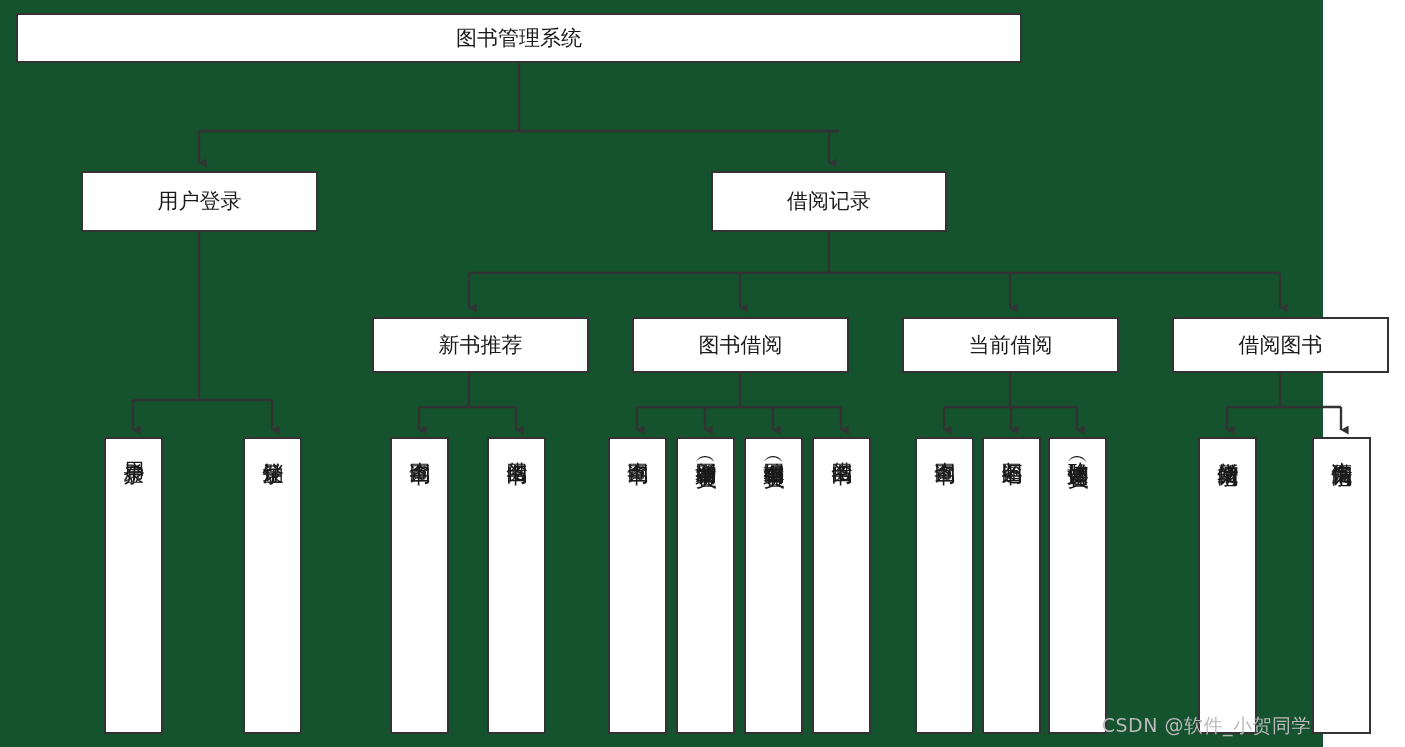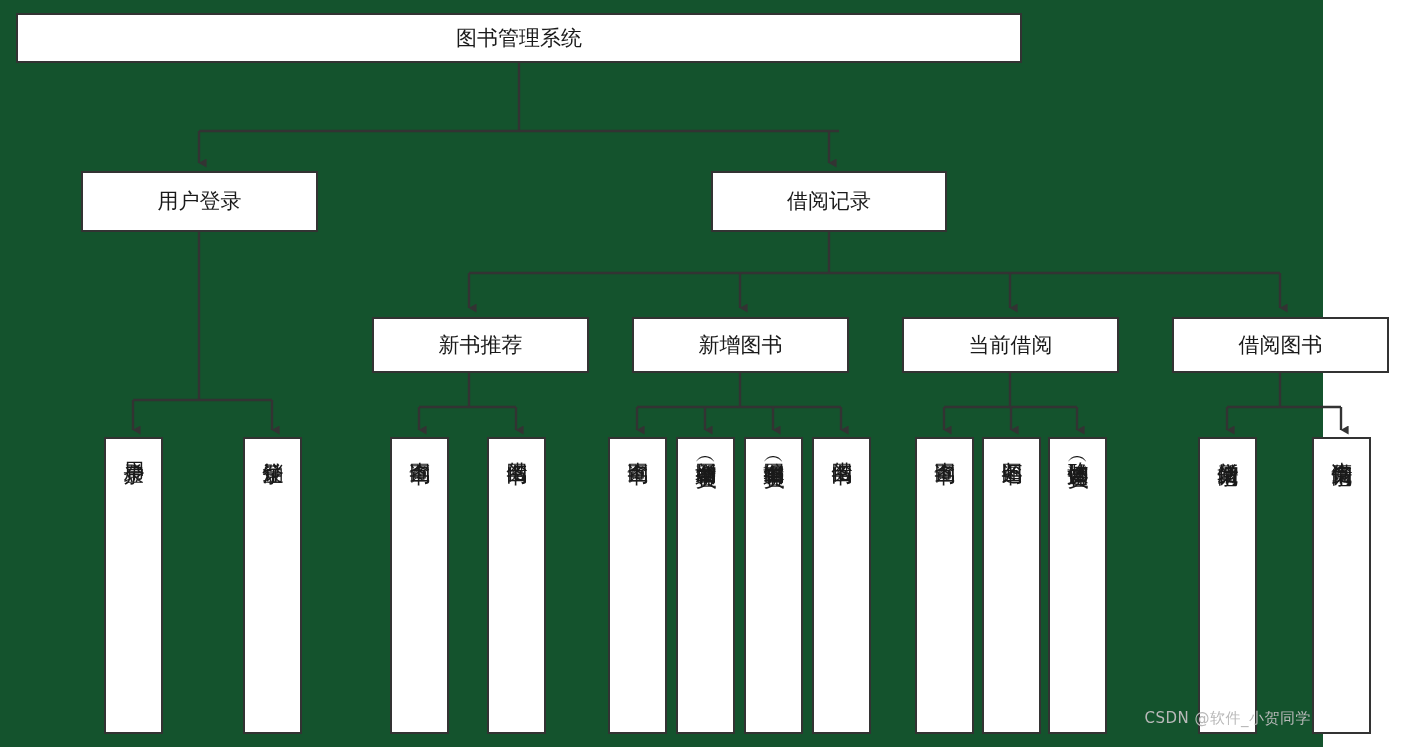--- a/index.html
+++ b/index.html
@@ -59,22 +59,22 @@
     writing-mode: vertical-rl;
     text-orientation: upright;
     font-size: 21px;
     letter-spacing: 1px;
     line-height: 1;
     white-space: nowrap;
   }
   .watermark {
     position: absolute;
     right: 12px;
-    bottom: 19px;
-    font-size: 15px;
+    bottom: 8px;
+    font-size: 19px;
     color: #b9b9b9;
     letter-spacing: 0.5px;
     white-space: nowrap;
     user-select: none;
   }
 </style>
 </head>
 <body>
 
 <div id="diagram-root">
@@ -137,21 +137,21 @@
     <span class="node-label">用户登录</span>
   </div>
   <div class="node horizontal" style="left:711px; top:171px; width:236px; height:61px;">
     <span class="node-label">借阅记录</span>
   </div>
 
   <div class="node horizontal" style="left:361px; top:317px; width:217px; height:56px;margin-left:11px;">
     <span class="node-label">新书推荐</span>
   </div>
   <div class="node horizontal" style="left:632px; top:317px; width:217px; height:56px;">
-    <span class="node-label">新增图书</span>
+    <span class="node-label">图书借阅</span>
   </div>
   <div class="node horizontal" style="left:902px; top:317px; width:217px; height:56px;">
     <span class="node-label">当前借阅</span>
   </div>
   <div class="node horizontal" style="left:1172px; top:317px; width:217px; height:56px;">
     <span class="node-label">借阅图书</span>
   </div>
 
   <div class="node vertical" style="left:104px; top:437px; width:59px; height:297px;">
     <span class="node-label">用户登录</span>

